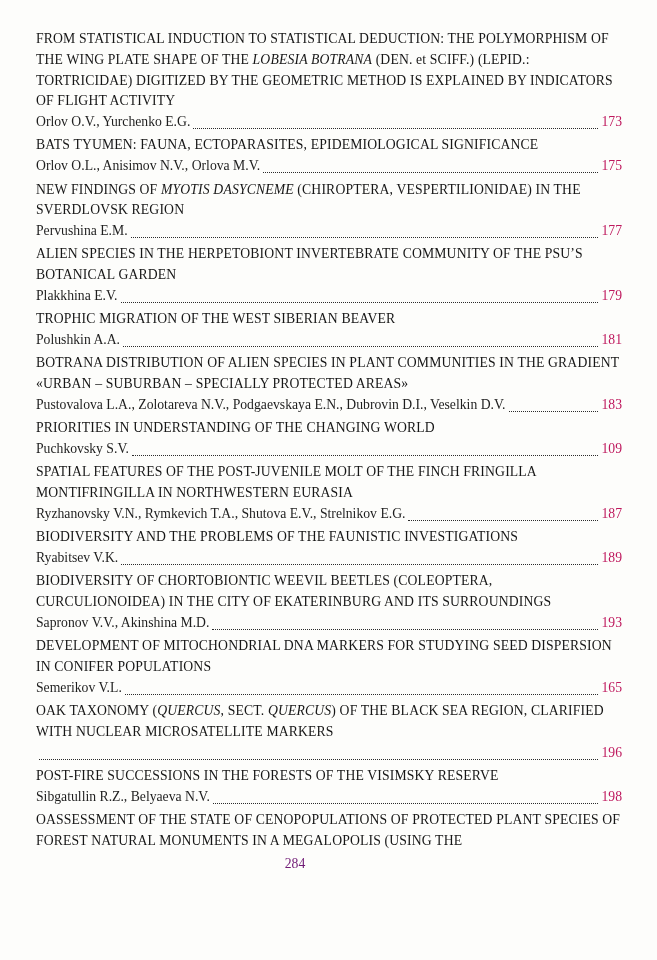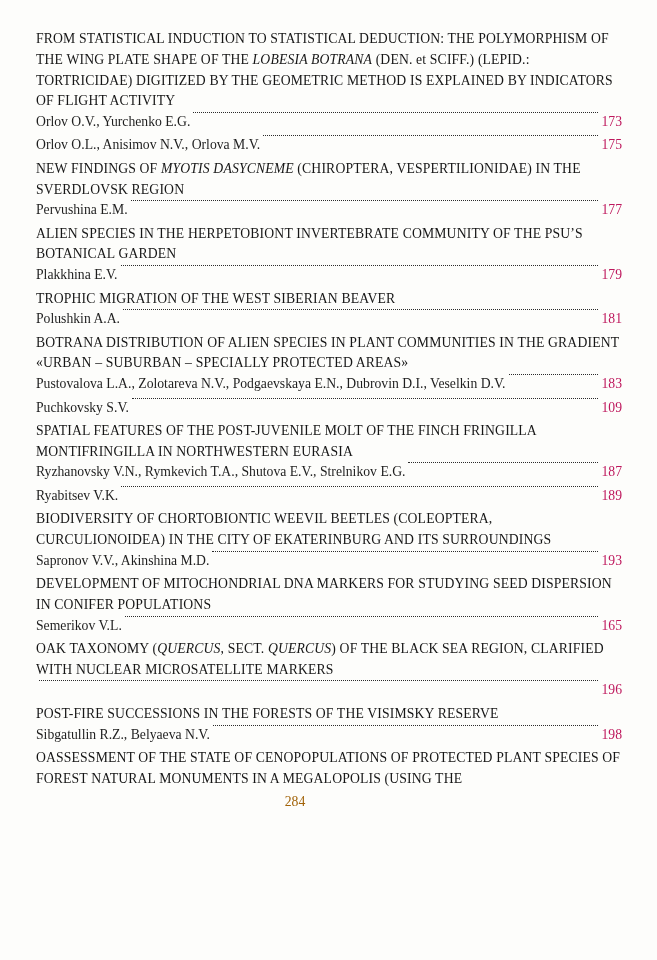--- a/index.html
+++ b/index.html
@@ -26,57 +26,58 @@
   }
   .entry .title {
     letter-spacing: 0.15px;
     color: #161616;
   }
   .entry .title .seg.it {
     font-style: italic;
   }
   .authors-row {
     display: flex;
-    align-items: flex-start;
+    align-items: flex-end;
   }
   .authors {
     white-space: nowrap;
     color: #1e1e1e;
   }
   .leader {
     flex: 1 1 auto;
     border-bottom: 1.6px dotted #2b2b2b;
     margin: 0 3px 4px 3px;
     min-width: 8px;
   }
   .pagenum {
     white-space: nowrap;
     color: #be185d;
   }
   .footer {
     margin-top: 1px;
     text-align: center;
     transform: translateX(-34px);
-    color: #a16207;
+    color: #701a75;
   }
 </style>
 </head>
 <body>
 
 <div class="page">
   <div id="entries">
       <div class="entry">
         <div class="title"><span class="seg">FROM STATISTICAL INDUCTION TO STATISTICAL DEDUCTION: THE POLYMORPHISM OF THE WING PLATE SHAPE OF THE </span><span class="seg it">LOBESIA BOTRANA</span><span class="seg"> (DEN. et SCIFF.) (LEPID.: TORTRICIDAE) DIGITIZED BY THE GEOMETRIC METHOD IS EXPLAINED BY INDICATORS OF FLIGHT ACTIVITY</span></div>
         <div class="authors-row">
           <span class="authors">Orlov O.V., Yurchenko E.G. </span>
           <span class="leader"></span>
           <span class="pagenum">173</span>
         </div>
       </div>
       <div class="entry">
+        <div class="title"><span class="seg">BATS TYUMEN: FAUNA, ECTOPARASITES, EPIDEMIOLOGICAL SIGNIFICANCE</span></div>
         <div class="authors-row">
           <span class="authors">Orlov O.L., Anisimov N.V., Orlova M.V.</span>
           <span class="leader"></span>
           <span class="pagenum">175</span>
         </div>
       </div>
       <div class="entry">
         <div class="title"><span class="seg">NEW FINDINGS OF </span><span class="seg it">MYOTIS DASYCNEME</span><span class="seg"> (CHIROPTERA, VESPERTILIONIDAE) IN THE SVERDLOVSK REGION</span></div>
         <div class="authors-row">
           <span class="authors">Pervushina E.M.</span>
@@ -102,35 +103,37 @@
       </div>
       <div class="entry">
         <div class="title"><span class="seg">BOTRANA DISTRIBUTION OF ALIEN SPECIES IN PLANT COMMUNITIES IN THE GRADIENT «URBAN – SUBURBAN – SPECIALLY PROTECTED AREAS»</span></div>
         <div class="authors-row">
           <span class="authors">Pustovalova L.A., Zolotareva N.V., Podgaevskaya E.N., Dubrovin D.I., Veselkin D.V.</span>
           <span class="leader"></span>
           <span class="pagenum">183</span>
         </div>
       </div>
       <div class="entry">
+        <div class="title"><span class="seg">PRIORITIES IN UNDERSTANDING OF THE CHANGING WORLD</span></div>
         <div class="authors-row">
           <span class="authors">Puchkovsky S.V.</span>
           <span class="leader"></span>
           <span class="pagenum">109</span>
         </div>
       </div>
       <div class="entry">
         <div class="title"><span class="seg">SPATIAL FEATURES OF THE POST-JUVENILE MOLT OF THE FINCH FRINGILLA MONTIFRINGILLA IN NORTHWESTERN EURASIA</span></div>
         <div class="authors-row">
           <span class="authors">Ryzhanovsky V.N., Rymkevich T.A., Shutova E.V., Strelnikov E.G.</span>
           <span class="leader"></span>
           <span class="pagenum">187</span>
         </div>
       </div>
       <div class="entry">
+        <div class="title"><span class="seg">BIODIVERSITY AND THE PROBLEMS OF THE FAUNISTIC INVESTIGATIONS</span></div>
         <div class="authors-row">
           <span class="authors">Ryabitsev V.K.</span>
           <span class="leader"></span>
           <span class="pagenum">189</span>
         </div>
       </div>
       <div class="entry">
         <div class="title"><span class="seg">BIODIVERSITY OF CHORTOBIONTIC WEEVIL BEETLES (COLEOPTERA, CURCULIONOIDEA) IN THE CITY OF EKATERINBURG AND ITS SURROUNDINGS</span></div>
         <div class="authors-row">
           <span class="authors">Sapronov V.V., Akinshina M.D.</span>

